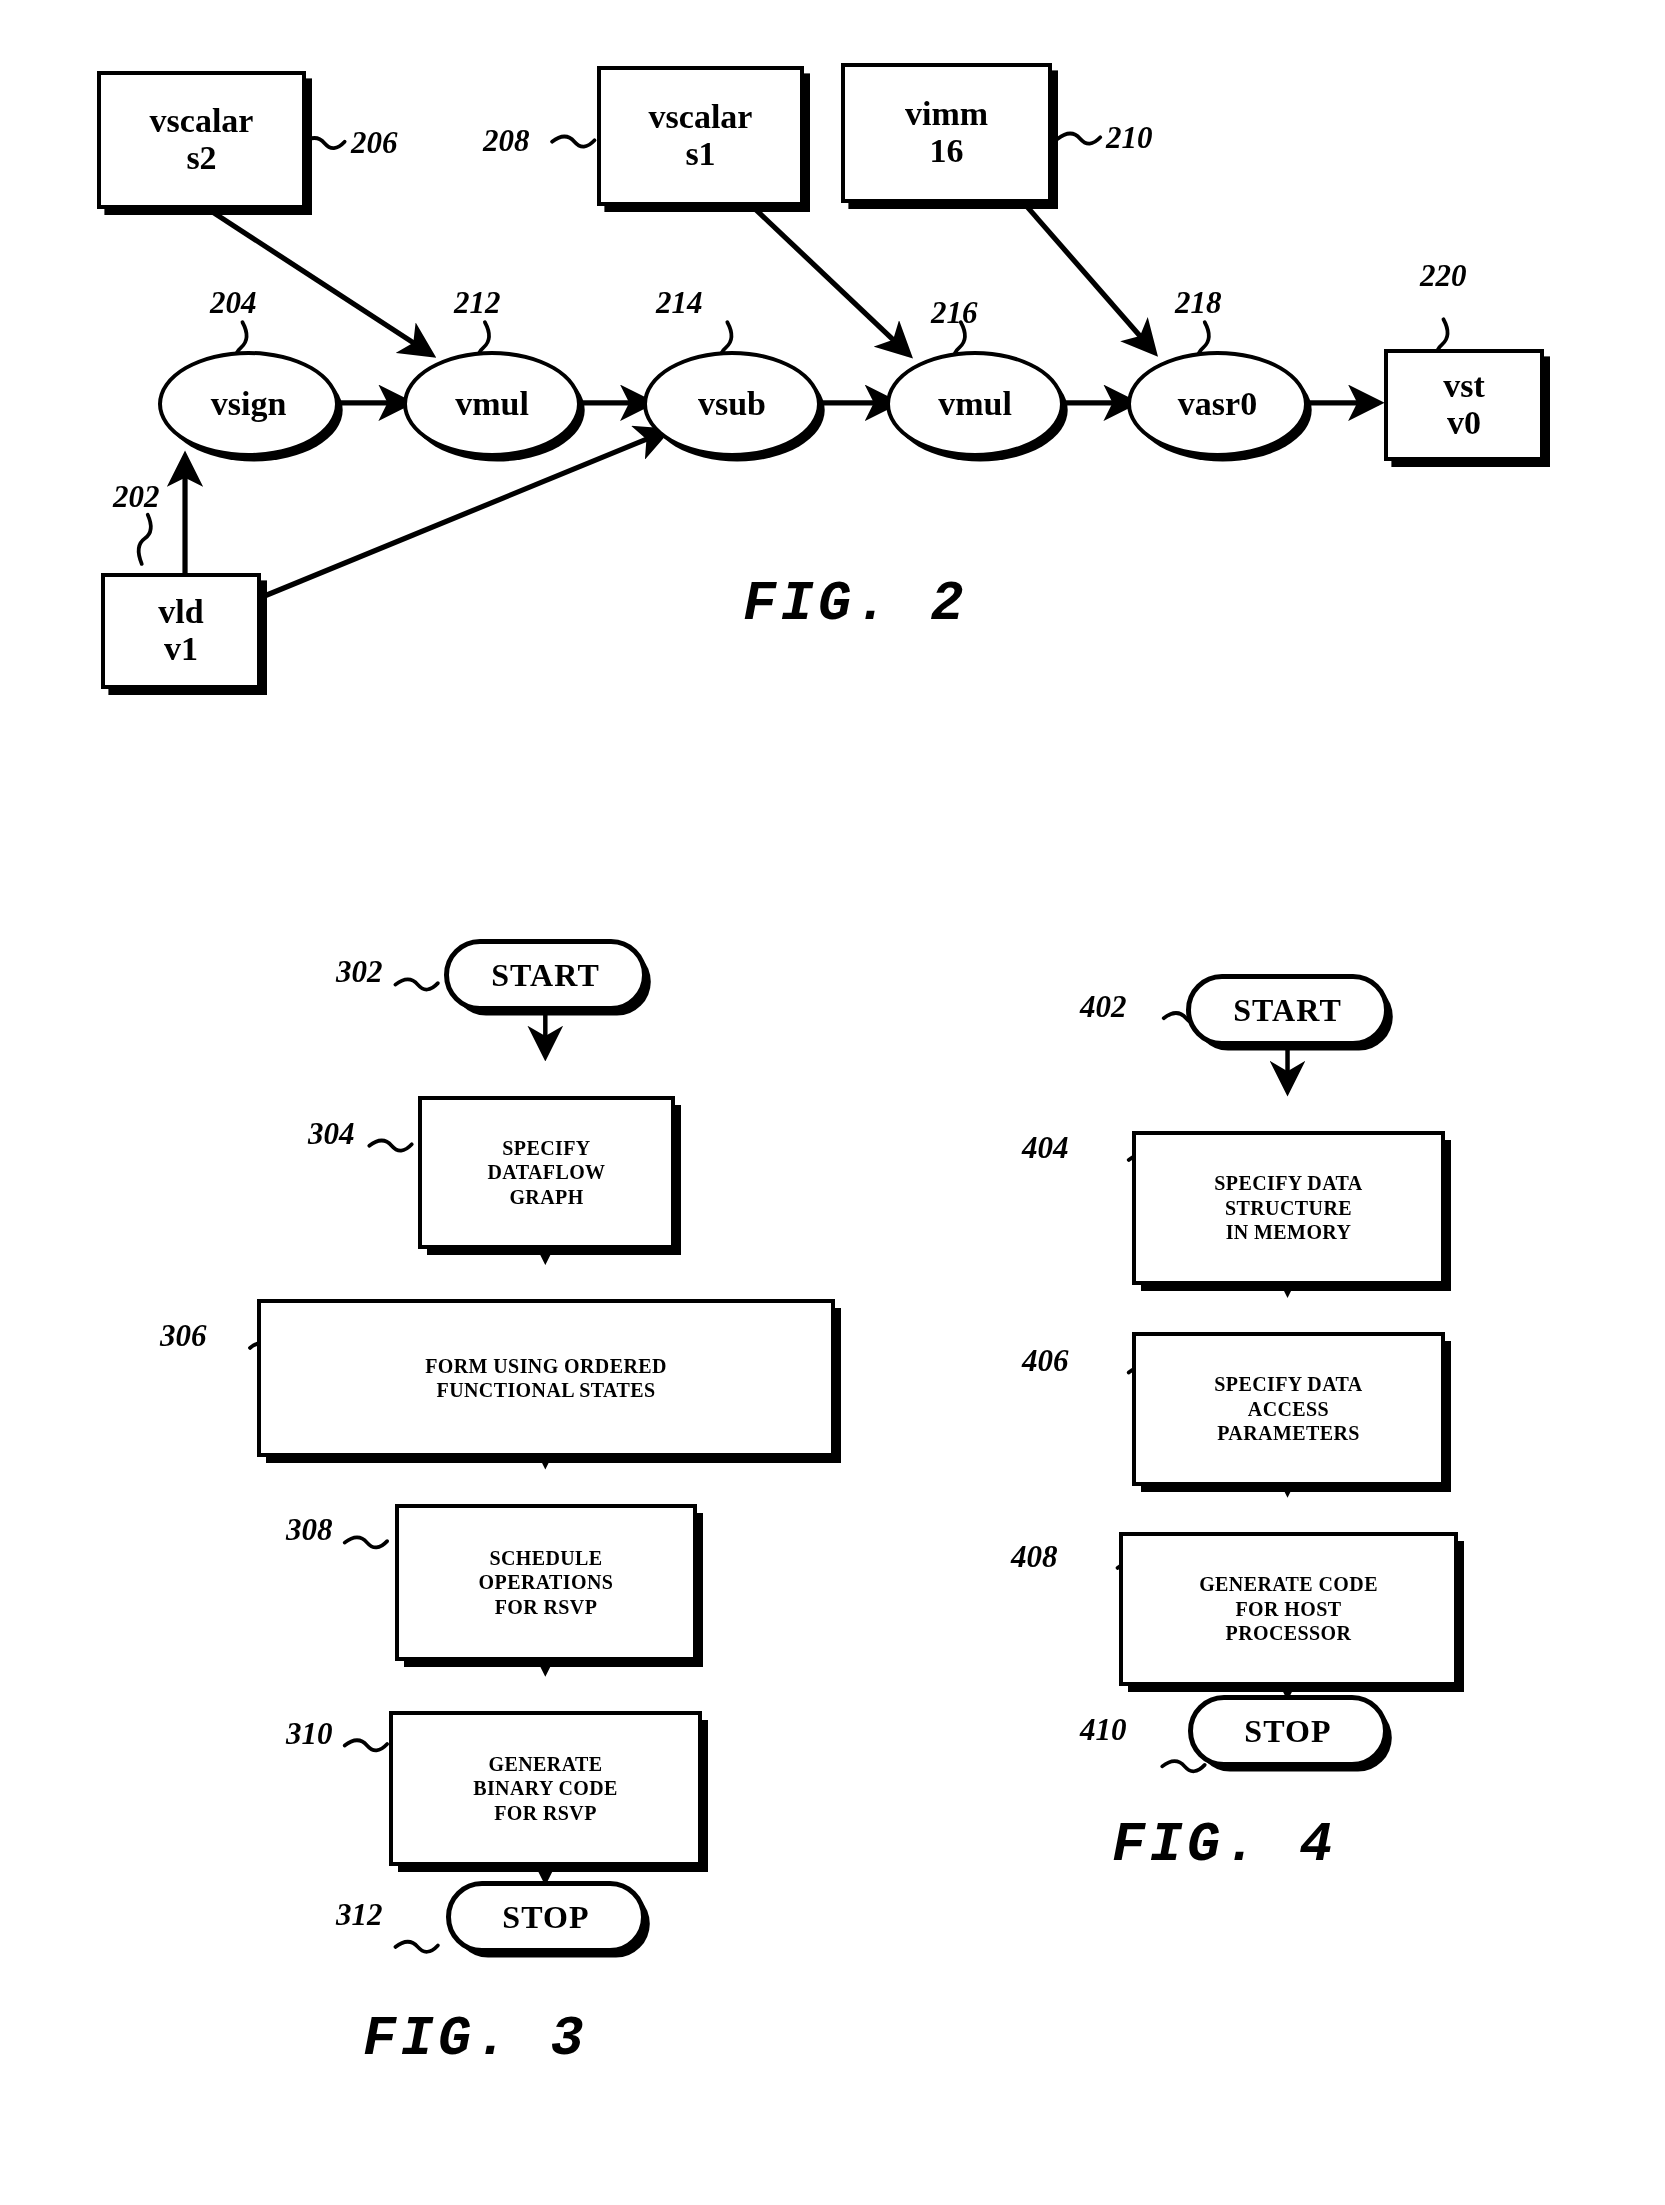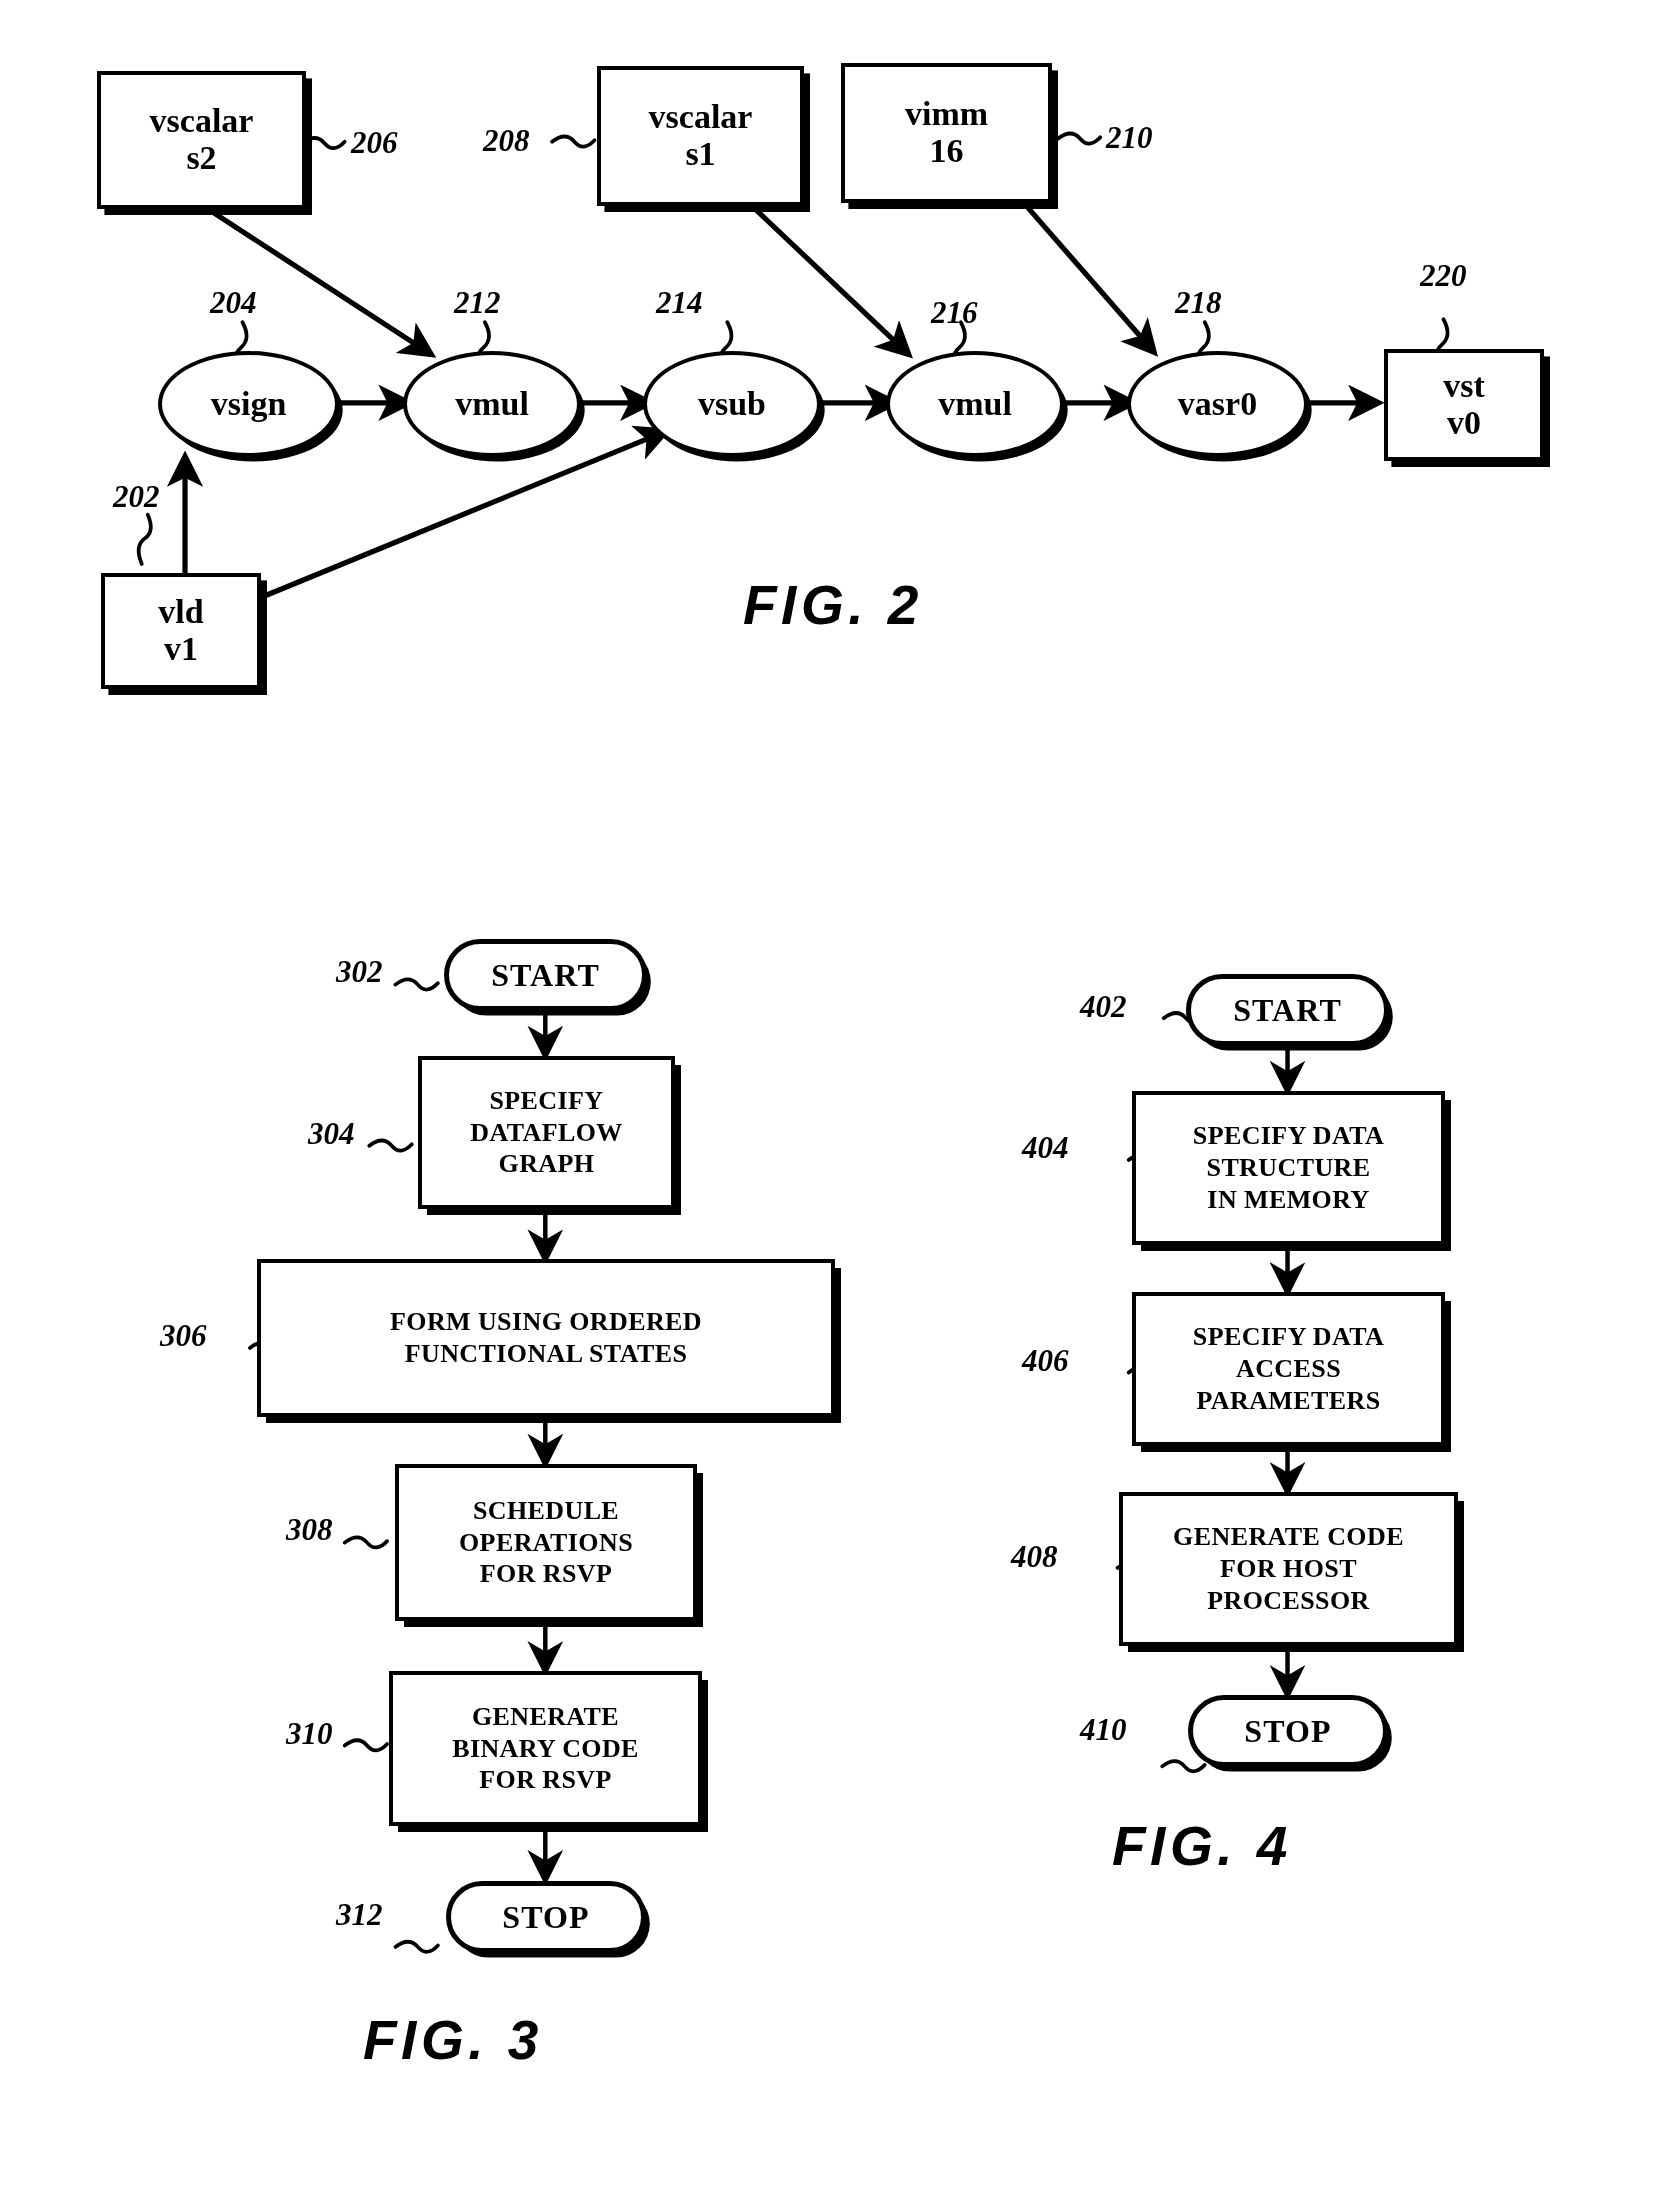--- a/index.html
+++ b/index.html
@@ -13,21 +13,21 @@
     height: 2205px;
     position: relative;
     font-family: "Liberation Serif", serif;
     color: #000000;
     overflow: hidden;
   }
 
   
   .fig-caption {
     position: absolute;
-    font-family: Liberation Sans, sans-serif;
+    font-family: Liberation Mono, monospace;
     font-weight: bold;
     font-style: italic;
     font-size: 55px;
     letter-spacing: 4.5px;
     white-space: nowrap;
     color: #000;
   }
 
   
   .ref {
@@ -85,25 +85,26 @@
     box-sizing: border-box;
     border: 4.5px solid #000;
     background: #fff;
     box-shadow: 7.5px 7.5px 0 -1.5px #000;
     display: flex;
     flex-direction: column;
     align-items: center;
     justify-content: center;
     font-family: "Liberation Serif", serif;
     font-weight: bold;
-    font-size: 26px;
+    font-size: 20px;
     line-height: 1.22;
     text-align: center;
     letter-spacing: 0.4px;
     color: #000;
+    margin-top: 40px;
   }
   .flow-box span { display: block; white-space: nowrap; }
 
   
   .flow-term {
     position: absolute;
     box-sizing: border-box;
     border: 5.2px solid #000;
     border-radius: 745px;
     background: #fff;

